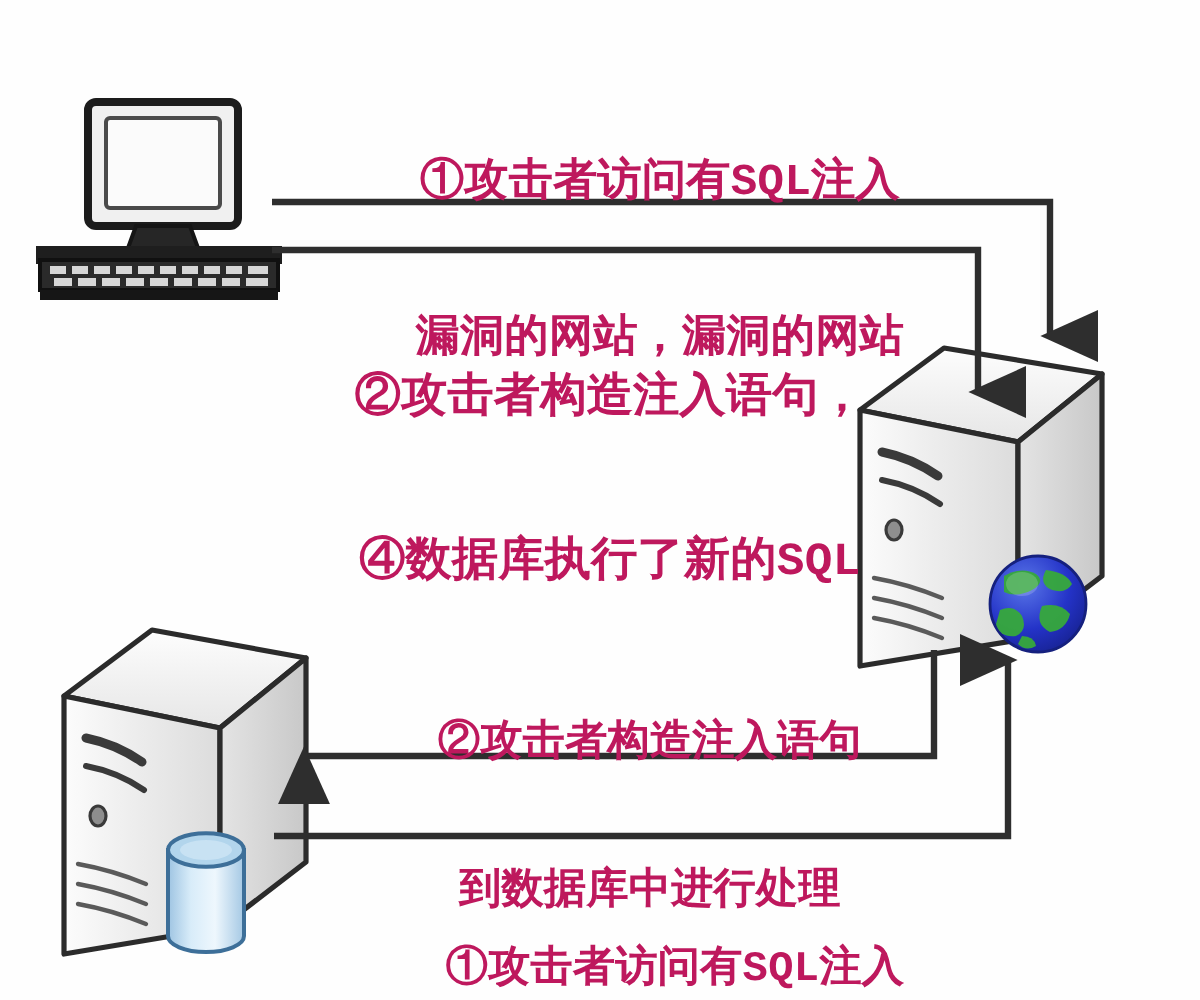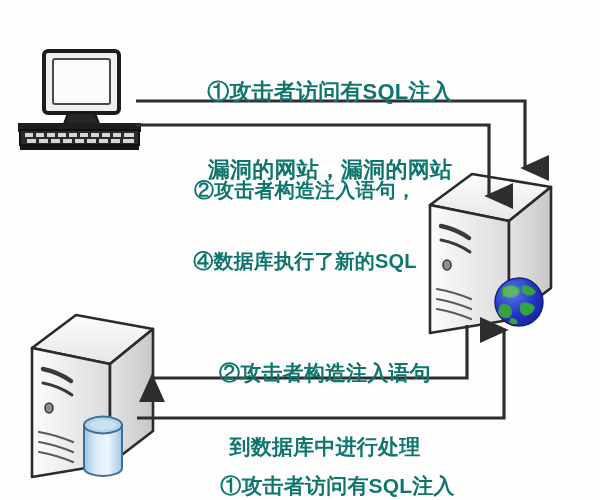--- a/index.html
+++ b/index.html
@@ -20,42 +20,42 @@
   }
   .svg-layer {
     position: absolute;
     left: 0;
     top: 0;
     width: 600px;
     height: 500px;
   }
   .step-text {
     position: absolute;
-    color: #0f766e;
-    font-family: Liberation Sans, sans-serif;
+    color: #be185d;
+    font-family: Liberation Mono, monospace;
     font-weight: 700;
     letter-spacing: 0.2px;
     white-space: pre;
     line-height: 1.18;
     text-align: center;
   }
   .step-text .line {
     display: block;
   }
   #step1-text {
     left: 175px;
     top: 27px;
     width: 310px;
     font-size: 22px;
   }
   #step2-text {
     left: 140px;
     top: 132px;
     width: 330px;
-    font-size: 20px;
+    font-size: 23px;
     text-align: center;
   }
   #step3-text {
     left: 185px;
     top: 311px;
     width: 280px;
     font-size: 21px;
   }
   #step4-text {
     left: 195px;

